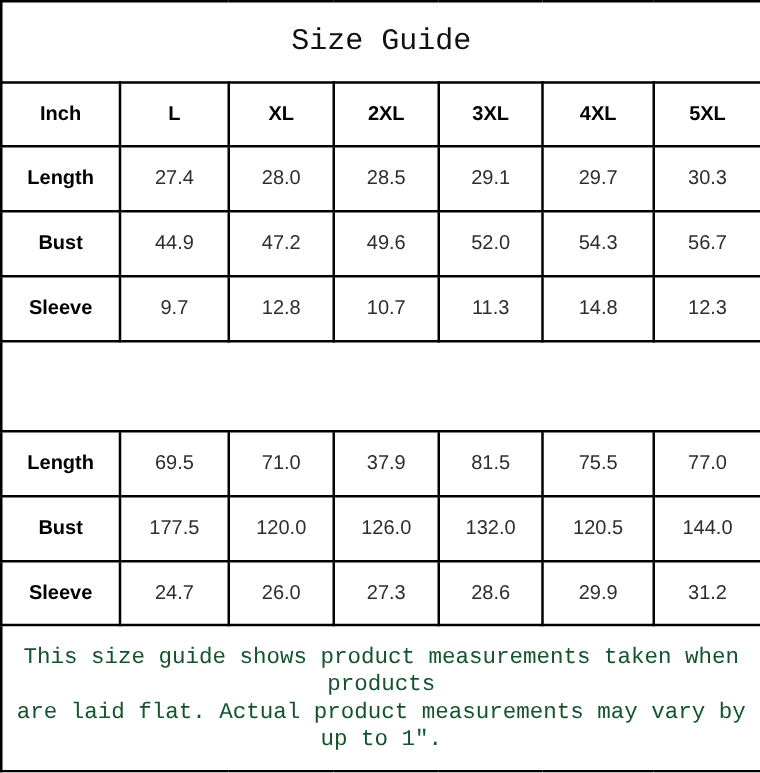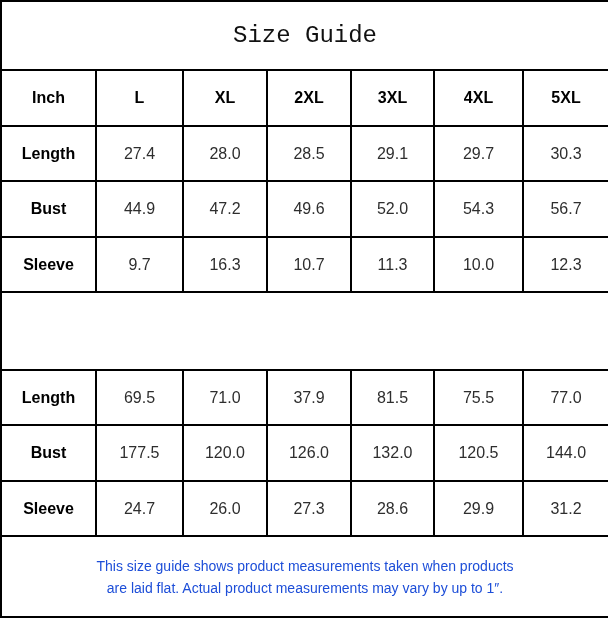--- a/index.html
+++ b/index.html
@@ -45,24 +45,24 @@
     color: #000000;
   }
   td.val {
     font-size: 16px;
     font-weight: 400;
     color: #2e2e2e;
   }
   tr.r-spacer { height: 56px; }
   tr.r-foot { height: 58px; }
   td.foot-cell {
-    font-family: Liberation Sans, sans-serif;
-    font-size: 14px;
+    font-family: Liberation Mono, monospace;
+    font-size: 18px;
     line-height: 22px;
-    color: #1d4ed8;
+    color: #14532d;
   }
 </style>
 </head>
 <body>
 
 <div class="sg-wrap">
   <table class="sg">
     <colgroup>
       <col style="width:95px">
       <col style="width:87px">
@@ -104,24 +104,24 @@
       <td class="val">47.2</td>
       <td class="val">49.6</td>
       <td class="val">52.0</td>
       <td class="val">54.3</td>
       <td class="val">56.7</td>
     </tr>
 
     <tr class="r">
       <td class="lbl">Sleeve</td>
       <td class="val">9.7</td>
-      <td class="val">16.3</td>
+      <td class="val">12.8</td>
       <td class="val">10.7</td>
       <td class="val">11.3</td>
-      <td class="val">10.0</td>
+      <td class="val">14.8</td>
       <td class="val">12.3</td>
     </tr>
 
     <tr class="r-spacer">
       <td colspan="7"></td>
     </tr>
 
 
     <tr class="r">
       <td class="lbl">Length</td>

